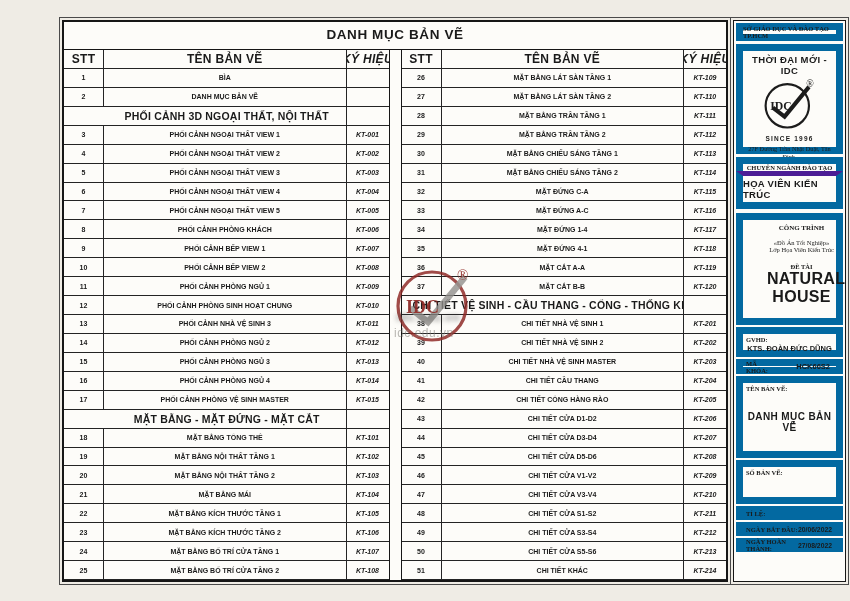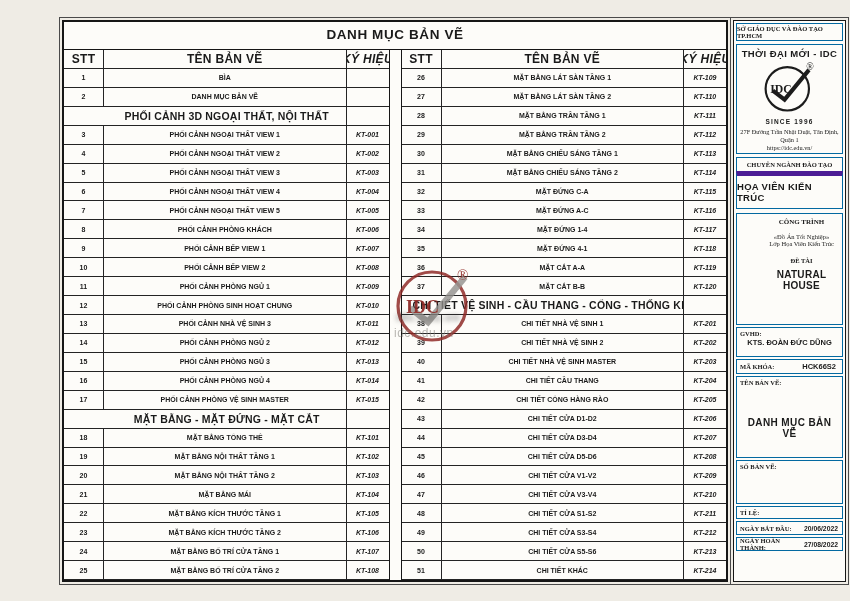--- a/index.html
+++ b/index.html
@@ -46,37 +46,37 @@
     filter:blur(.4px); pointer-events:none;
   }
   
   .tblock {
     position:absolute; left:733px; top:20px; width:113px; height:562px;
     background:#fdfcf9; border:1.5px solid #161616; padding:2px;
     outline:1px solid #4a4a4a; outline-offset:2px;
     display:flex; flex-direction:column;
     font-family:"Liberation Serif", serif;
   }
-  .blk { border:1px solid #0369a1; background:#fdfcf9; flex:0 0 auto; }
+  .blk { border:7px solid #0369a1; background:#fdfcf9; flex:0 0 auto; }
   .serif-b { font-family:"Liberation Serif", serif; font-weight:bold; }
   .sans-b  { font-family:"Liberation Sans", sans-serif; font-weight:bold; }
   .b-org { height:18px; margin-bottom:3px; display:flex; align-items:center; justify-content:center; font-size:6.5px; font-weight:bold; }
   .b-co { height:110px; margin-bottom:3px; text-align:center; padding-top:3px; }
   .co-name { font-size:9.5px; letter-spacing:.4px; }
   .co-since { font-size:6.5px; letter-spacing:1.2px; margin-top:-1px; }
   .co-addr { font-size:6.3px; margin-top:3px; line-height:1.25; }
   .co-web { font-size:6.3px; }
   .b-trainh { height:14px; display:flex; align-items:center; justify-content:center; font-size:6.5px; border-bottom:none; }
   .b-train { height:38px; border-top:5px solid #4c1d95; margin-bottom:4px; display:flex; align-items:center; justify-content:center; font-size:9.5px; letter-spacing:.3px; }
   .b-proj { height:112px; margin-bottom:2px; text-align:center; padding-top:4px;padding-left:24px; }
   .pj-h { font-size:7px; }
   .pj-l1 { font-size:6.5px; margin-top:7px; }
   .pj-l2 { font-size:6.5px; }
   .pj-de { font-size:6.5px; margin-top:10px; }
-  .pj-topic { font-size:10px; letter-spacing:.3px; margin-top:5px; }
+  .pj-topic { font-size:16px; letter-spacing:.3px; }
   .b-person { margin-bottom:2px; padding:2px 3px; }
   .b-gvhd { height:30px; } .b-svth { height:24px; }
   .p-label { font-size:6.5px; }
   .p-value { font-size:7.5px; text-align:center; margin-top:1px; }
   .b-code { height:15px; margin-bottom:2px; display:flex; align-items:center; justify-content:space-between; padding:0 6px 0 3px; }
   .b-code .p-label { font-size:6.5px; }
   .b-code .p-value { font-size:7.5px; margin-top:0;margin-left:20px; }
   .b-name { height:82px; margin-bottom:2px; padding:2px 3px; display:flex; flex-direction:column; }
   .dn-value { font-size:10px; text-align:center; letter-spacing:.4px; margin-top:auto; margin-bottom:16px; }
   .b-no { height:44px; margin-bottom:2px; padding:2px 3px; }

